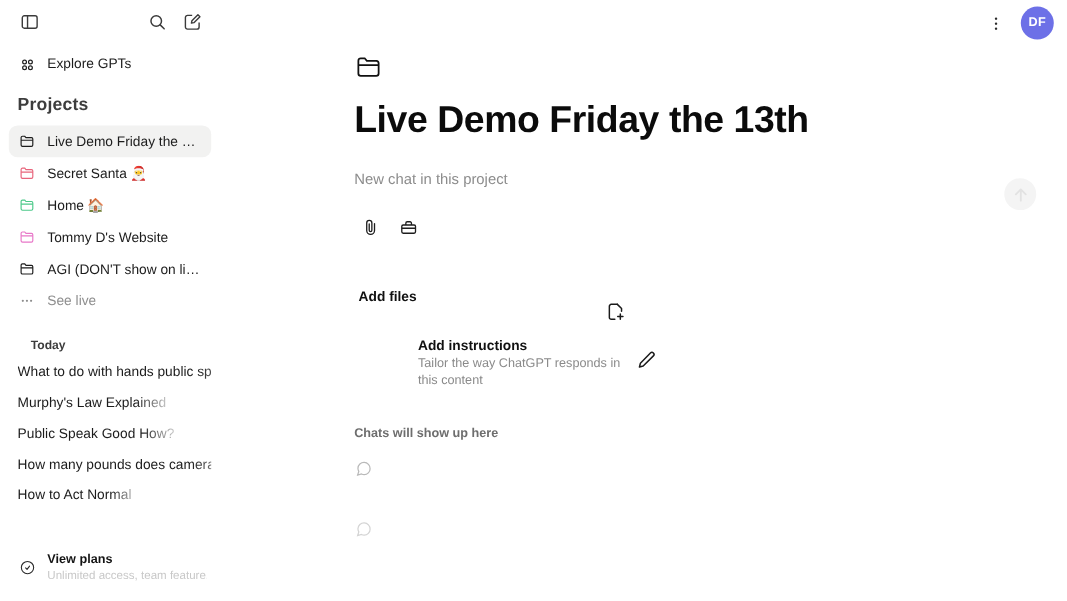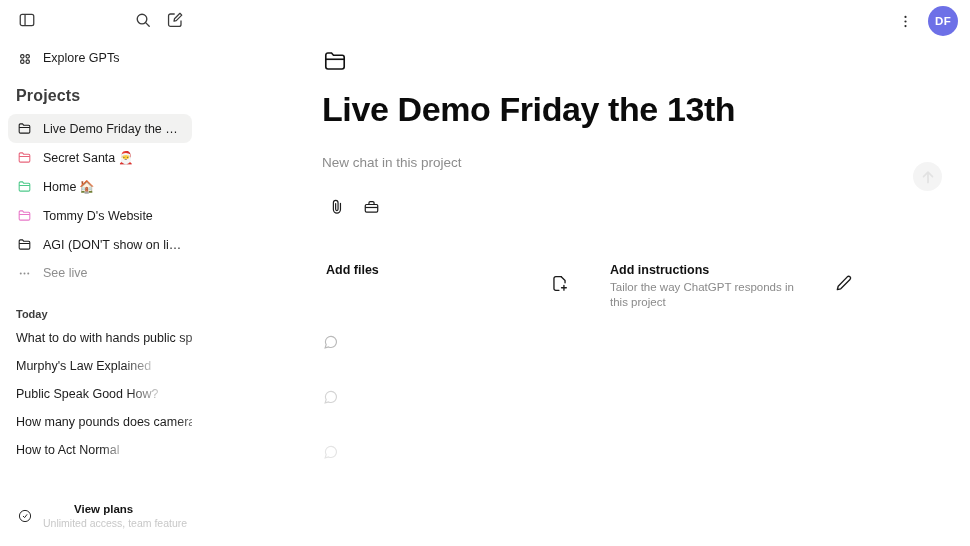--- a/index.html
+++ b/index.html
@@ -106,21 +106,21 @@
   }
 
   .see-more .nav-label,
   .see-more .nav-ico { color: #8e8e8e; }
 
   
   .hist-head {
     font-size: 11px;
     font-weight: bold;
     color: #3d3d3d;
-    padding: 0 16px;
+    padding: 0 28px;
     margin: 20px 0 4px 0;
   }
   .hist-row {
     height: 28px;
     display: flex;
     align-items: center;
     padding: 0 8px 0 8px;
     margin: 0 8px;
     border-radius: 8px;
     cursor: pointer;
@@ -149,21 +149,21 @@
     padding: 6px 8px;
     border-radius: 9px;
     cursor: pointer;
   }
   .plan-ico {
     width: 17px; height: 17px;
     flex: 0 0 17px;
     display: flex; align-items: center; justify-content: center;
     color: #2b2b2b;
   }
-  .plan-title { font-size: 11.5px; color: #141414; font-weight: bold; line-height: 14px; margin-left: 31px; }
+  .plan-title { font-size: 11.5px; color: #141414; font-weight: bold; line-height: 14px; }
   .plan-sub {
     font-size: 10.5px;
     color: #c8c8c8;
     line-height: 14px;
     white-space: nowrap;
     overflow: hidden;
     max-width: 145px;
   }
 
   
@@ -264,32 +264,33 @@
     align-items: center;
     justify-content: center;
     cursor: default;
   }
 
   
   .cards {
     display: flex;
     margin-top: 36px;
     width: 560px;
+    flex-direction: column;
   }
   .card {
     display: flex;
     align-items: flex-start;
     justify-content: space-between;
     gap: 12px;
     padding: 6px 8px 6px 4px;
     border-radius: 10px;
     cursor: pointer;
     width: 256px;
   }
-  .card + .card { margin-left: 28px; }
+  .card + .card { margin-left: 28px; justify-content: flex-end; }
   .card-title {
     font-size: 12.5px;
     font-weight: bold;
     color: #111;
     line-height: 16px;
   }
   .card-sub {
     font-size: 11.5px;
     color: #8a8a8a;
     line-height: 15px;
@@ -544,30 +545,31 @@
               <path d="M14.2 3.4 19 8.2v3"></path>
               <line x1="17.6" y1="14.4" x2="17.6" y2="20.4"></line>
               <line x1="14.6" y1="17.4" x2="20.6" y2="17.4"></line>
             </svg>
           </div>
         </div>
 
         <div class="card">
           <div>
             <div class="card-title">Add instructions</div>
-            <div class="card-sub">Tailor the way ChatGPT responds in this project</div>
+            <div class="card-sub">Tailor the way ChatGPT responds in this content</div>
           </div>
           <div class="card-ico">
             <svg width="19" height="19" viewBox="0 0 24 24" fill="none" stroke="currentColor" stroke-width="1.7" stroke-linecap="round" stroke-linejoin="round">
               <path d="M16.8 3.6a2.4 2.4 0 0 1 3.4 3.4L8.5 18.7l-4.3 1.1 1.1-4.3z"></path>
             </svg>
           </div>
         </div>
       </div>
 
+      <div class="chats-head">Chats will show up here</div>
 
       <div class="chat-ghosts">
         <div class="ghost-row">
           <span class="ghost-ico ghost-1">
             <svg width="17" height="17" viewBox="0 0 24 24" fill="none" stroke="currentColor" stroke-width="1.6">
               <path d="M20.4 11.4a7.6 7.6 0 0 1-7.6 7.6 8 8 0 0 1-3.4-.8L4.4 19.6l1.5-4.8a7.5 7.5 0 0 1-1.1-3.9 7.6 7.6 0 1 1 15.6.5z"></path>
             </svg>
           </span>
         </div>
         <div class="ghost-row">

